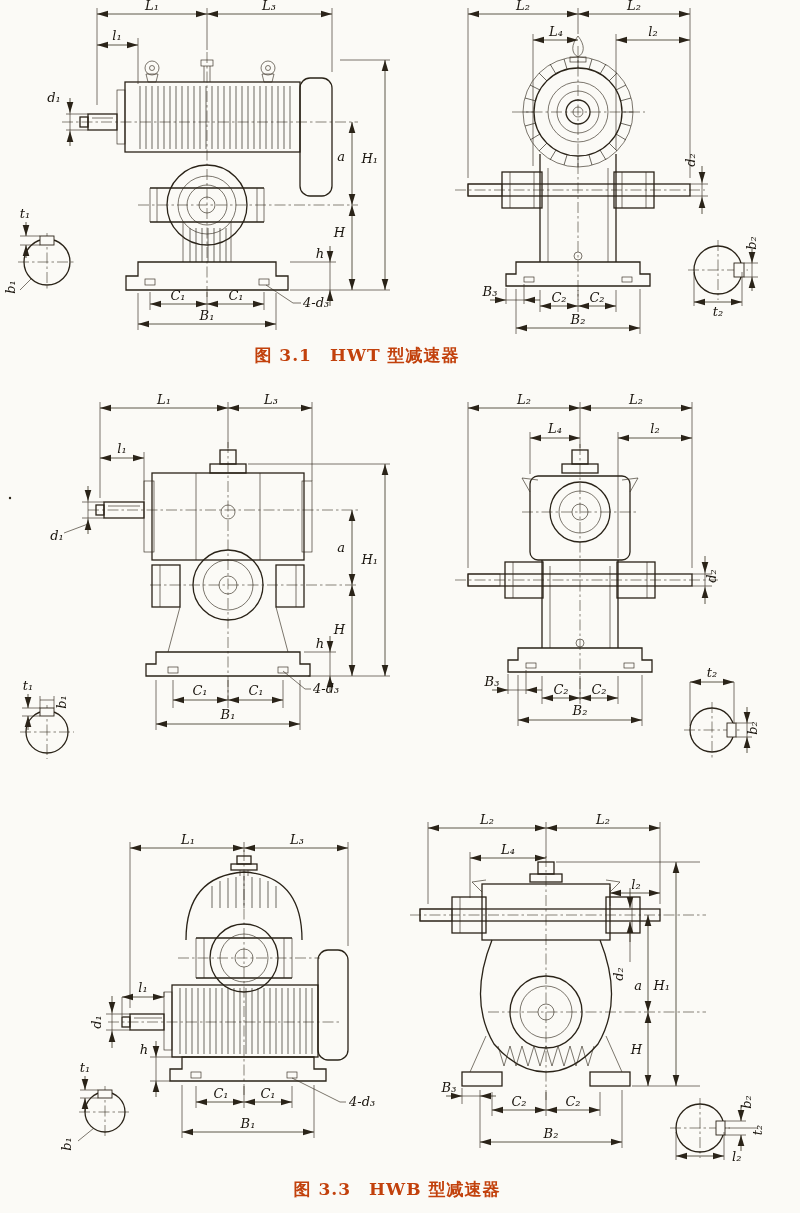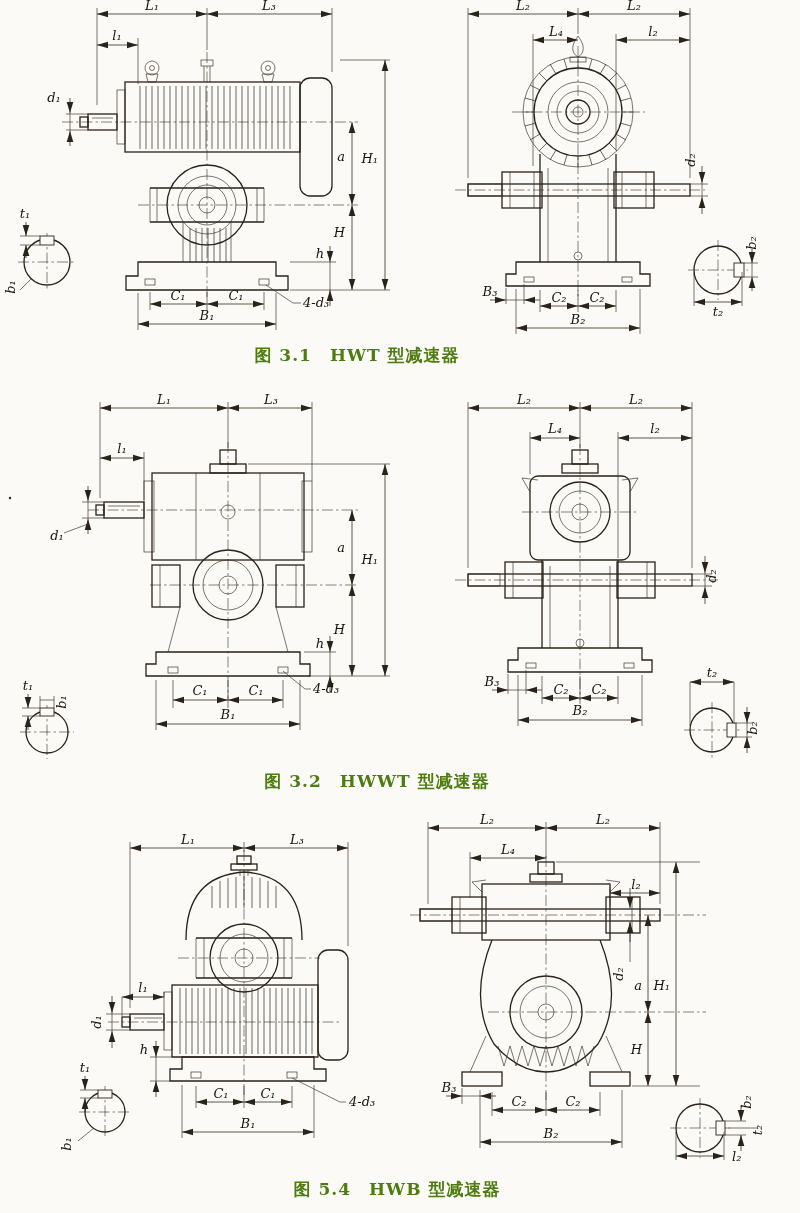--- a/index.html
+++ b/index.html
@@ -1,21 +1,21 @@
 <!DOCTYPE html>
 <html><head>
 <meta charset="utf-8">
 <style>
   * { margin:0; padding:0; box-sizing:border-box; }
   html,body { width:800px; height:1213px; }
   body { background:#fbfaf6; font-family:"DejaVu Serif", serif; position:relative; overflow:hidden; }
   .page { position:absolute; inset:0;text-decoration:underline; }
   svg { position:absolute; left:0; top:0; }
   .caption { position:absolute; text-align:center; font-size:17px; font-weight:600;
-             letter-spacing:1px; color:#4d7c0f; font-family:"DejaVu Serif", serif; }
+             letter-spacing:1px; color:#c2410c; font-family:"DejaVu Serif", serif; }
   .ln  { stroke:#2a2318; stroke-width:1.3; fill:none; }
   .tn  { stroke:#352d20; stroke-width:0.65; fill:none; }
   .dm  { stroke:#352d20; stroke-width:0.8; fill:none; }
   .cl  { stroke:#3a3226; stroke-width:0.6; fill:none; stroke-dasharray:11 3 2.5 3; }
   .fin { stroke:#2f2a20; stroke-width:0.7; fill:none; }
   .kw  { fill:#fbfaf6; stroke:#2a2318; stroke-width:0.9; }
   text.dt { font-size:13px; font-style:italic; fill:#18130c; font-family:"DejaVu Serif", serif; }
 </style>
 </head>
 <body>
@@ -427,16 +427,15 @@
     <line class="dm" x1="741" y1="1151" x2="741" y2="1135" marker-end="url(#ae)"></line>
     <line class="dm" x1="676" y1="1156" x2="724" y2="1156" marker-start="url(#ae)" marker-end="url(#ae)"></line>
     <text class="dt" x="751" y="1102" text-anchor="middle" transform="rotate(-90 751 1102)">b₂</text>
     <text class="dt" x="762" y="1130" text-anchor="middle" transform="rotate(-90 762 1130)">t₂</text>
     <text class="dt" x="732" y="1161">l₂</text>
   </g>
 </g>
 </svg>
 
 <div class="caption" style="left:57px; top:344px; width:600px;">图 3.1　HWT 型减速器</div>
-<div class="caption" style="left:77px; top:770px; width:600px;">图 3.2　HWWT 型减速器</div>
-<div class="caption" style="left:97px; top:1178px; width:600px;">图 5.4　HWB 型减速器</div>
+<div class="caption" style="left:97px; top:1178px; width:600px;">图 3.3　HWB 型减速器</div>
 
 </div>
 
 </body></html>

